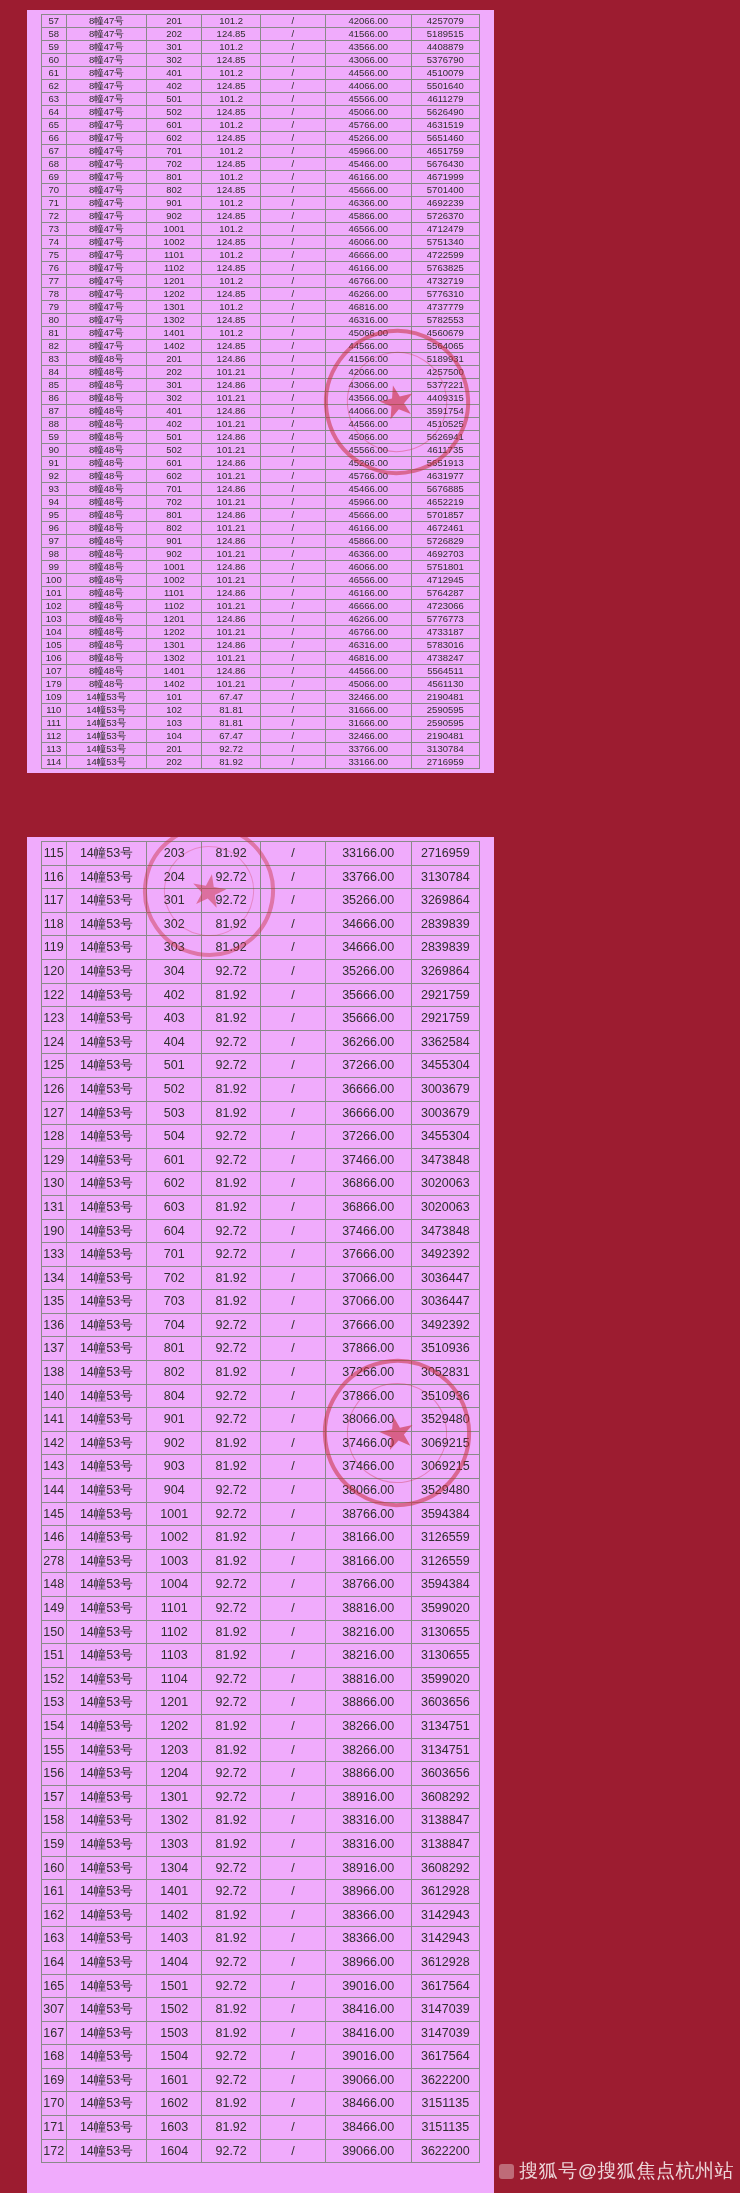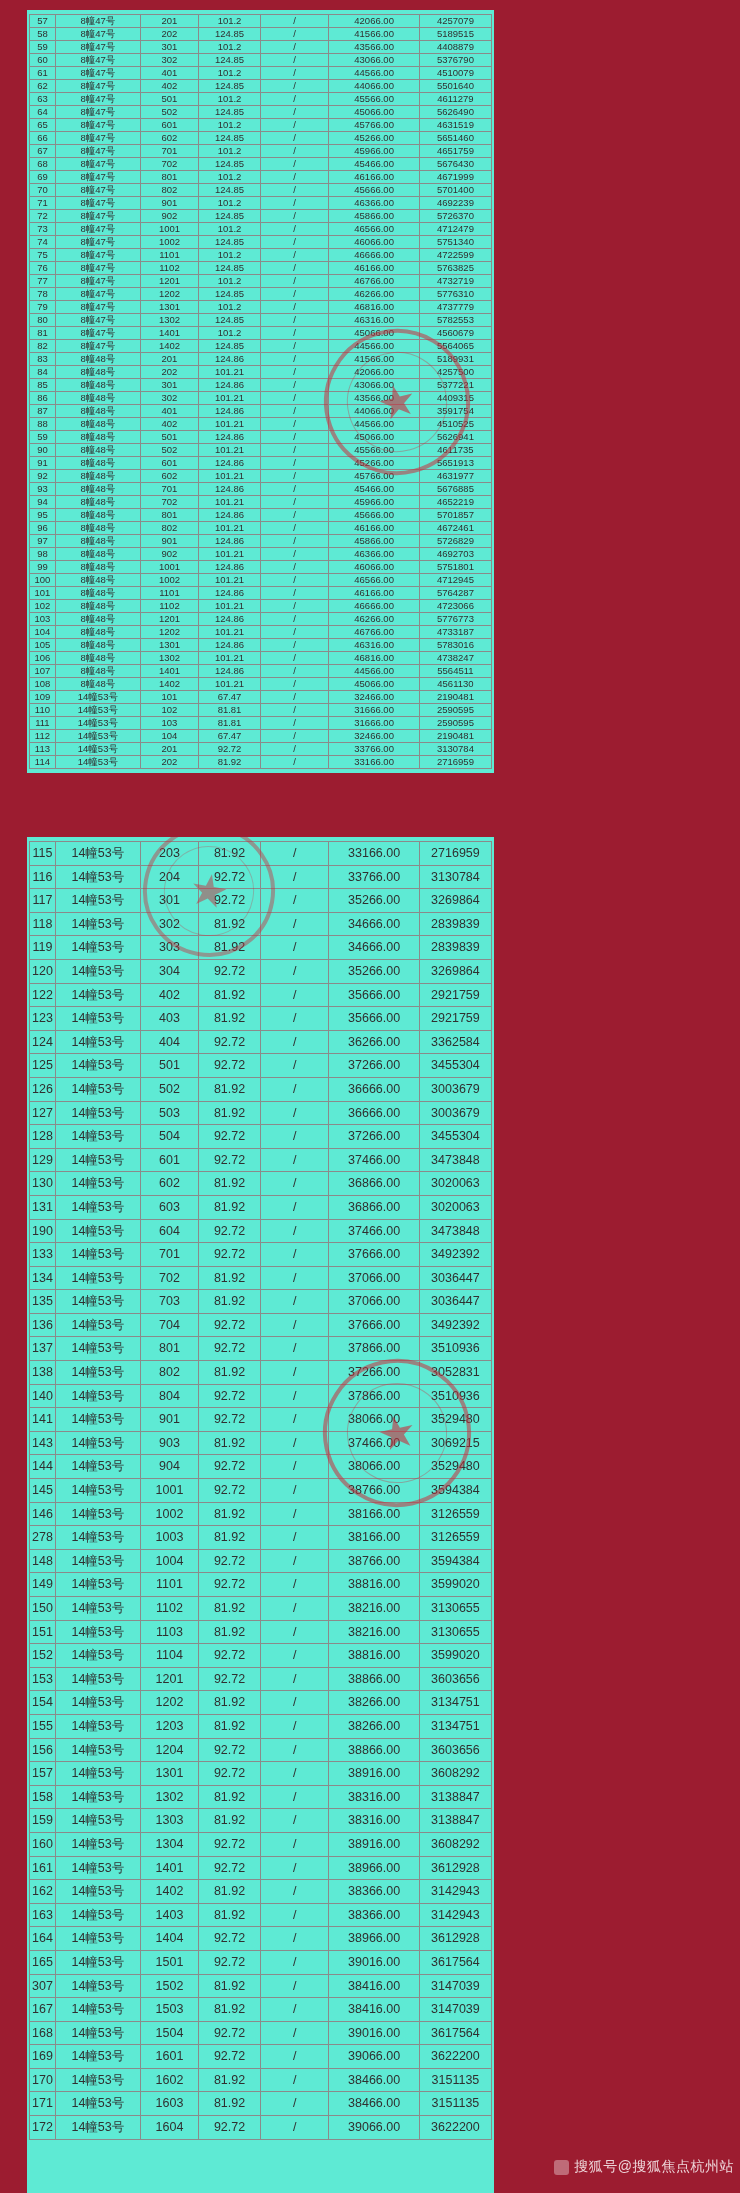--- a/index.html
+++ b/index.html
@@ -8,23 +8,23 @@
     width:740px;
     height:2193px;
     background:#9c1c30;
     overflow:hidden;
     font-family:"Liberation Sans","DejaVu Sans",sans-serif;
   }
   .panel{
     position:absolute;
     left:27px;
     width:467px;
-    background:#5eead4;
+    background:#f0abfc;
     box-sizing:border-box;
-    padding:4px 2px;
+    padding:4px 14px;
     overflow:hidden;
   }
   .panel-1{top:10px;height:763px;}
   .panel-2{top:837px;height:1760px;}
   table.price-table{
     width:100%;
     border-collapse:collapse;
     table-layout:fixed;
   }
   table.price-table td{
@@ -65,21 +65,21 @@
   .seal-c{width:140px;height:140px;left:296px;top:522px;transform:rotate(-12deg);}
   
   .watermark{
     position:absolute;
     right:6px;
     top:2158px;
     display:flex;
     align-items:center;
     gap:5px;
     color:rgba(255,255,255,0.82);
-    font-size:14px;
+    font-size:19px;
     letter-spacing:0.5px;
   }
   .wm-icon{
     width:15px;height:15px;
     border-radius:3px;
     background:rgba(255,255,255,0.35);
     display:inline-block;
   }
 </style>
 </head>
@@ -552,21 +552,21 @@
           <tr>
             <td>107</td>
             <td>8幢48号</td>
             <td>1401</td>
             <td>124.86</td>
             <td>/</td>
             <td>44566.00</td>
             <td>5564511</td>
           </tr>
           <tr>
-            <td>108</td>
+            <td>179</td>
             <td>8幢48号</td>
             <td>1402</td>
             <td>101.21</td>
             <td>/</td>
             <td>45066.00</td>
             <td>4561130</td>
           </tr>
           <tr>
             <td>109</td>
             <td>14幢53号</td>
@@ -859,20 +859,29 @@
           <tr>
             <td>141</td>
             <td>14幢53号</td>
             <td>901</td>
             <td>92.72</td>
             <td>/</td>
             <td>38066.00</td>
             <td>3529480</td>
           </tr>
           <tr>
+            <td>142</td>
+            <td>14幢53号</td>
+            <td>902</td>
+            <td>81.92</td>
+            <td>/</td>
+            <td>37466.00</td>
+            <td>3069215</td>
+          </tr>
+          <tr>
             <td>143</td>
             <td>14幢53号</td>
             <td>903</td>
             <td>81.92</td>
             <td>/</td>
             <td>37466.00</td>
             <td>3069215</td>
           </tr>
           <tr>
             <td>144</td>

